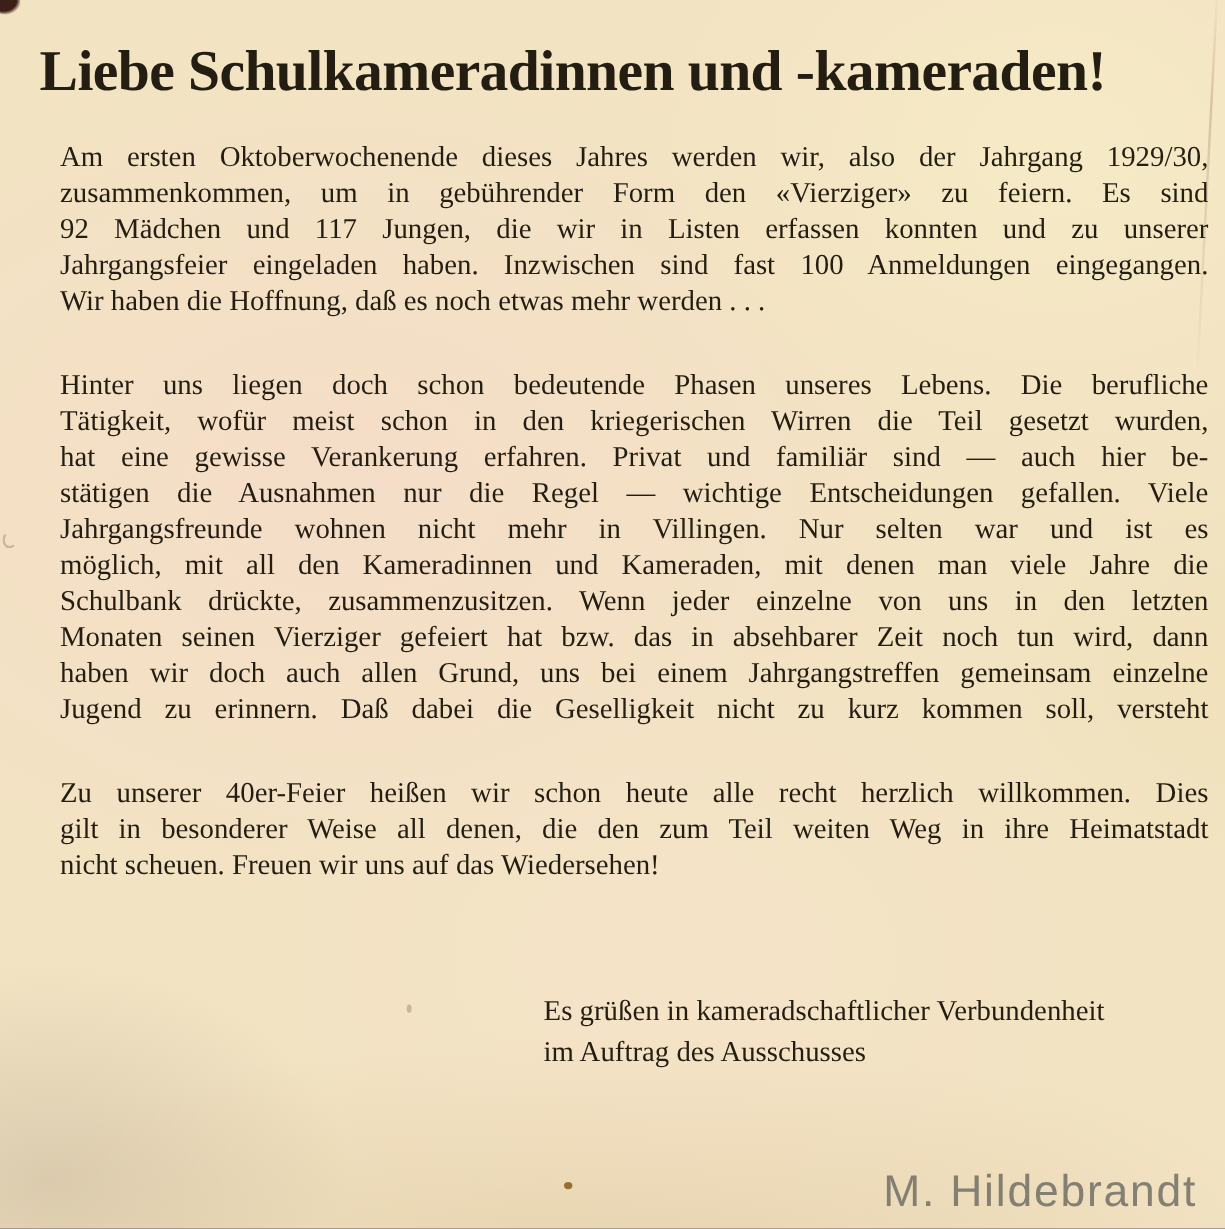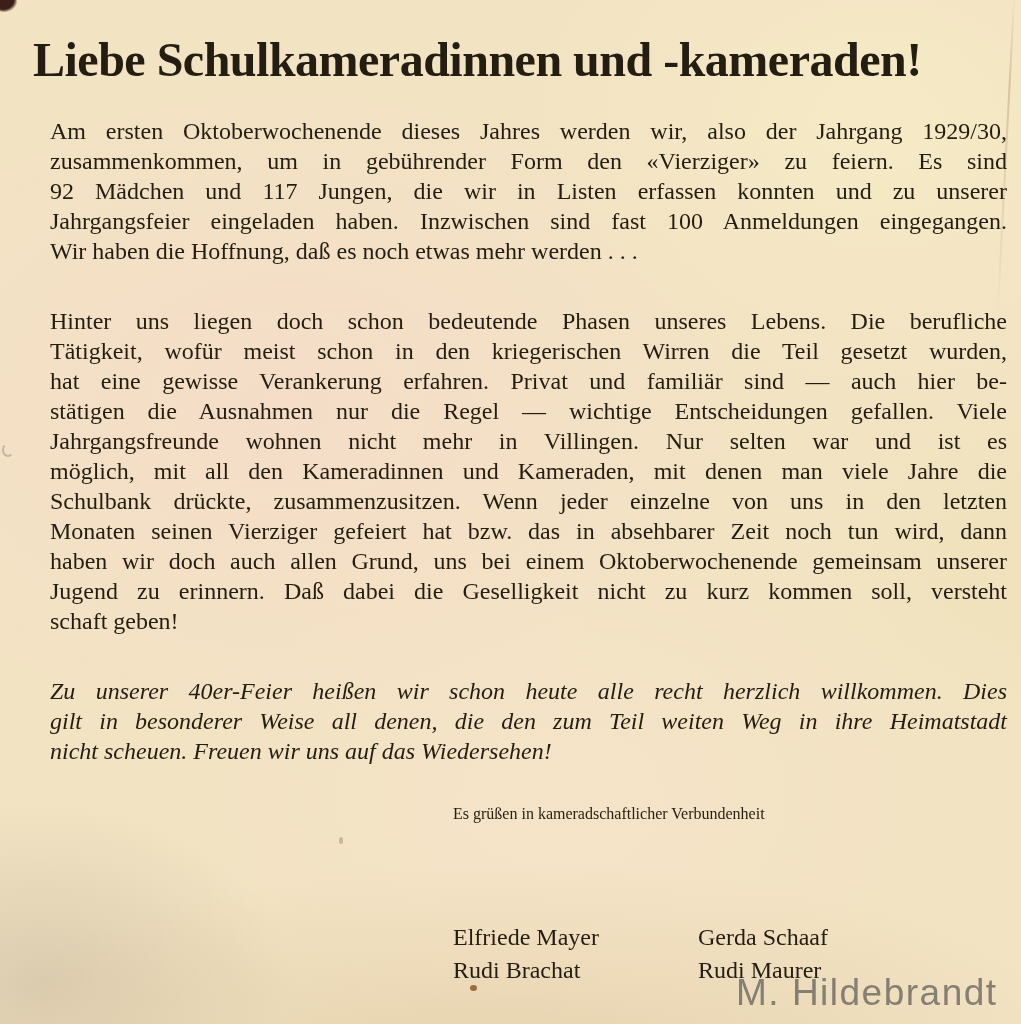--- a/index.html
+++ b/index.html
@@ -30,27 +30,27 @@
     white-space: nowrap;
   }
   .body {
     position: absolute;
     left: 50px; top: 116px;
     width: 957px;
     font-size: 24px;
     line-height: 30px;
   }
   .paragraph { margin: 0 0 40px 0; }
-  .paragraph:last-child { margin-bottom: 0; font-style: italic; }
+  .paragraph:last-child { margin-bottom: 0; }
   .line { text-align: justify; text-align-last: justify; }
   .line.last { text-align-last: left; }
   .closing {
     position: absolute;
-    left: 453px; top: 797px;
-    font-size: 16px;
+    left: 453px; top: 826px;
+    font-size: 24px;
     line-height: 34px;
   }
   .signatures {
     position: absolute;
     left: 453px; top: 921px;
     width: 540px; height: 80px;
     font-size: 24px;
     line-height: 33px;
     z-index: 2;
   }
@@ -114,42 +114,34 @@
       <div class="paragraph">
 
       <div class="line">Hinter uns liegen doch schon bedeutende Phasen unseres Lebens. Die berufliche</div>
         <div class="line">Tätigkeit, wofür meist schon in den kriegerischen Wirren die Teil gesetzt wurden,</div>
         <div class="line">hat eine gewisse Verankerung erfahren. Privat und familiär sind — auch hier be-</div>
         <div class="line">stätigen die Ausnahmen nur die Regel — wichtige Entscheidungen gefallen. Viele</div>
         <div class="line">Jahrgangsfreunde wohnen nicht mehr in Villingen. Nur selten war und ist es</div>
         <div class="line">möglich, mit all den Kameradinnen und Kameraden, mit denen man viele Jahre die</div>
         <div class="line">Schulbank drückte, zusammenzusitzen. Wenn jeder einzelne von uns in den letzten</div>
         <div class="line">Monaten seinen Vierziger gefeiert hat bzw. das in absehbarer Zeit noch tun wird, dann</div>
-        <div class="line">haben wir doch auch allen Grund, uns bei einem Oktoberwochenende gemeinsam unserer</div>
+        <div class="line">haben wir doch auch allen Grund, uns bei einem Jahrgangstreffen gemeinsam einzelne</div>
         <div class="line">Jugend zu erinnern. Daß dabei die Geselligkeit nicht zu kurz kommen soll, versteht</div>
-        <div class="line last">schaft geben!</div>
       </div>
       <div class="paragraph">
 
       <div class="line">Zu unserer 40er-Feier heißen wir schon heute alle recht herzlich willkommen. Dies</div>
         <div class="line">gilt in besonderer Weise all denen, die den zum Teil weiten Weg in ihre Heimatstadt</div>
         <div class="line last">nicht scheuen. Freuen wir uns auf das Wiedersehen!</div>
       </div>
   </div>
 
   <div class="closing">
     <div class="closing-line">Es grüßen in kameradschaftlicher Verbundenheit</div>
+      <div class="closing-line">im Auftrag des Ausschusses</div>
   </div>
 
   <div class="watermark">M. Hildebrandt</div>
 
   <div class="signatures">
-    <div class="sig-col left">
-      <div class="sig-name">Elfriede Mayer</div>
-        <div class="sig-name">Rudi Brachat</div>
-    </div>
-    <div class="sig-col right">
-      <div class="sig-name">Gerda Schaaf</div>
-        <div class="sig-name">Rudi Maurer</div>
-    </div>
   </div>
 
 </div>
 
 </body></html>

